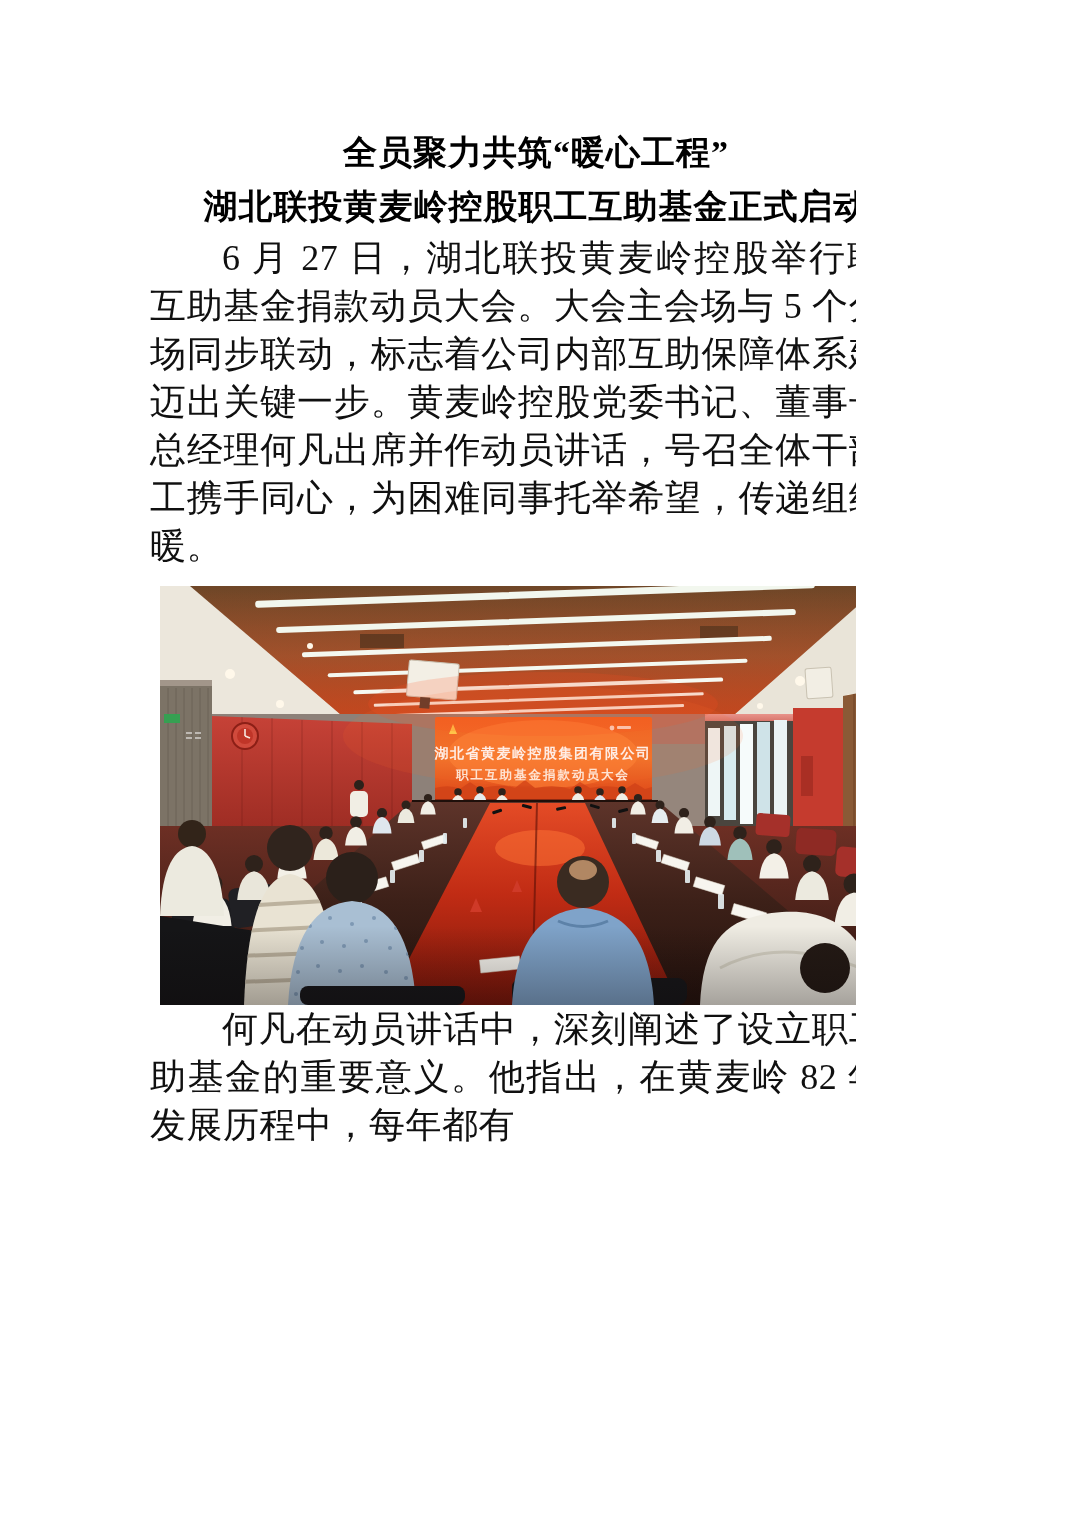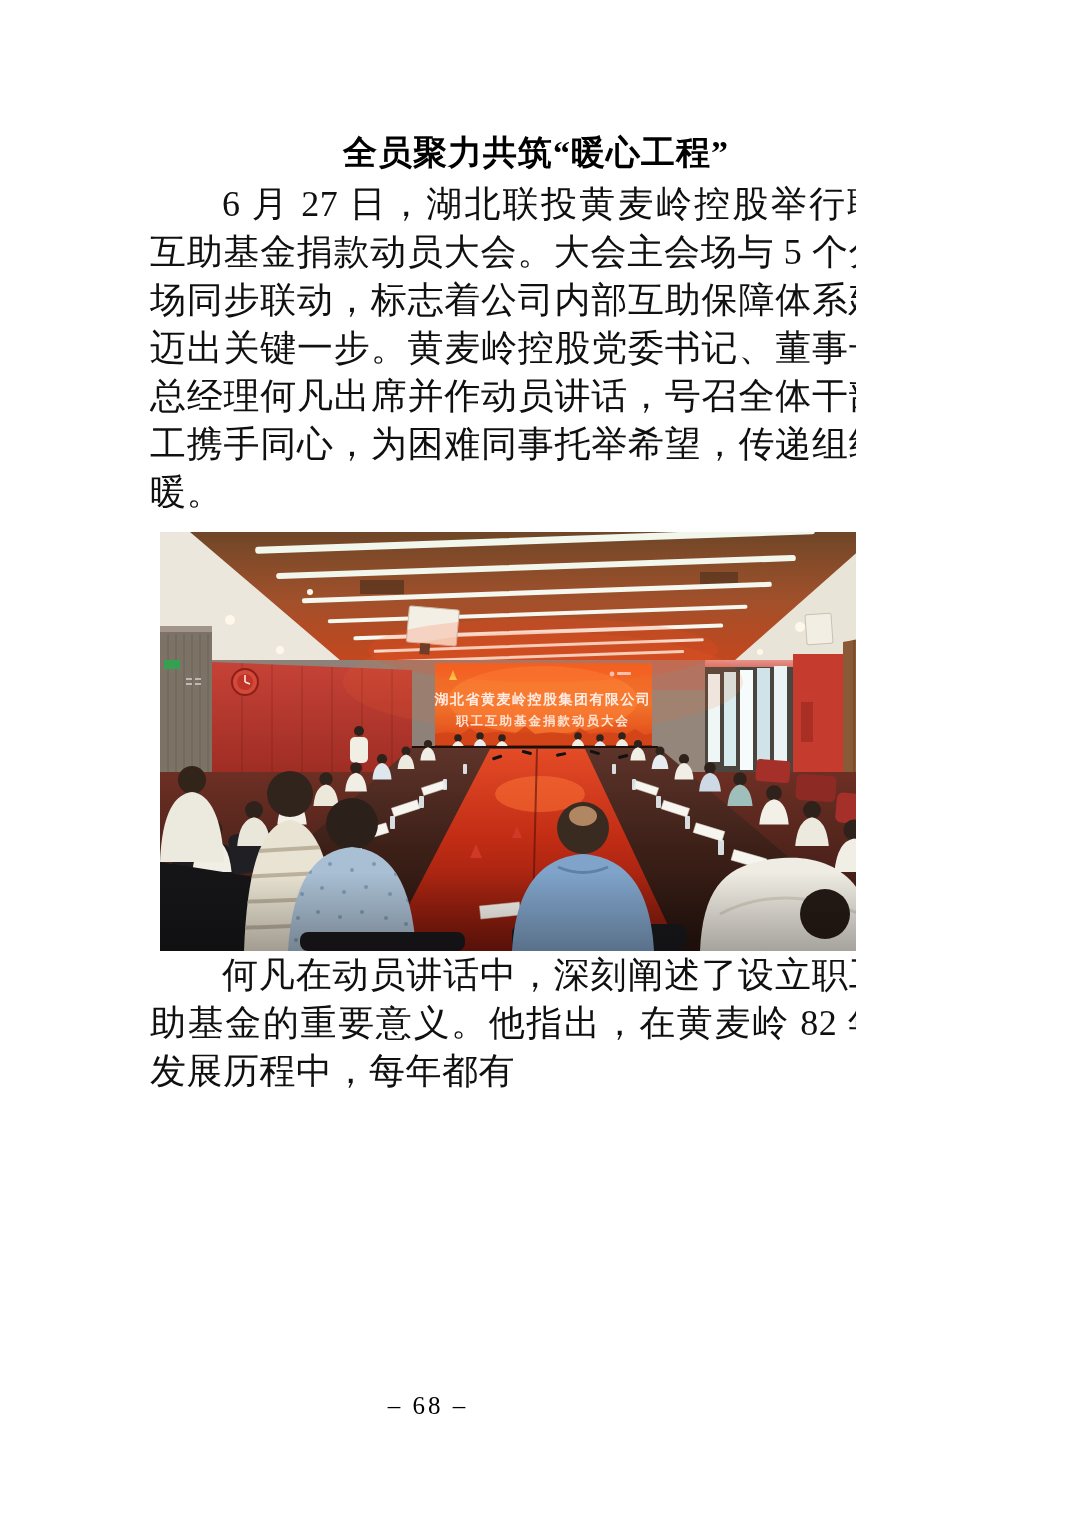--- a/index.html
+++ b/index.html
@@ -27,20 +27,21 @@
   }
 </style>
 </head>
 <body>
 
 <div class="page">
   <div class="content">
 
     <div class="titles">
       <div class="title-line">全员聚力共筑“暖心工程”</div>
+      <div class="title-line">湖北联投黄麦岭控股职工互助基金正式启动</div>
     </div>
 
     <p class="body-par par-1">6 月 27 日，湖北联投黄麦岭控股举行职工互助基金捐款动员大会。大会主会场与 5 个分会场同步联动，标志着公司内部互助保障体系建设迈出关键一步。黄麦岭控股党委书记、董事长、总经理何凡出席并作动员讲话，号召全体干部职工携手同心，为困难同事托举希望，传递组织温暖。</p>
 
     <div class="photo-wrap">
       <svg width="753" height="419" viewBox="0 0 753 419" xmlns="http://www.w3.org/2000/svg">
         <defs>
           <linearGradient id="woodCeil" x1="0" y1="0" x2="0" y2="1">
             <stop offset="0" stop-color="#6e4627"></stop>
               <stop offset="0.55" stop-color="#8c5530"></stop>
@@ -380,14 +381,13 @@
 
         <rect x="140" y="400" width="165" height="19" rx="8" fill="#17171a"></rect>
 
         <rect x="0" y="340" width="753" height="79" fill="url(#vign)"></rect>
       </svg>
     </div>
 
     <p class="body-par">何凡在动员讲话中，深刻阐述了设立职工互助基金的重要意义。他指出，在黄麦岭 82 年的发展历程中，每年都有</p>
   </div>
 
-  <div class="page-number">– 68 –</div>
 </div>
 
 </body></html>

